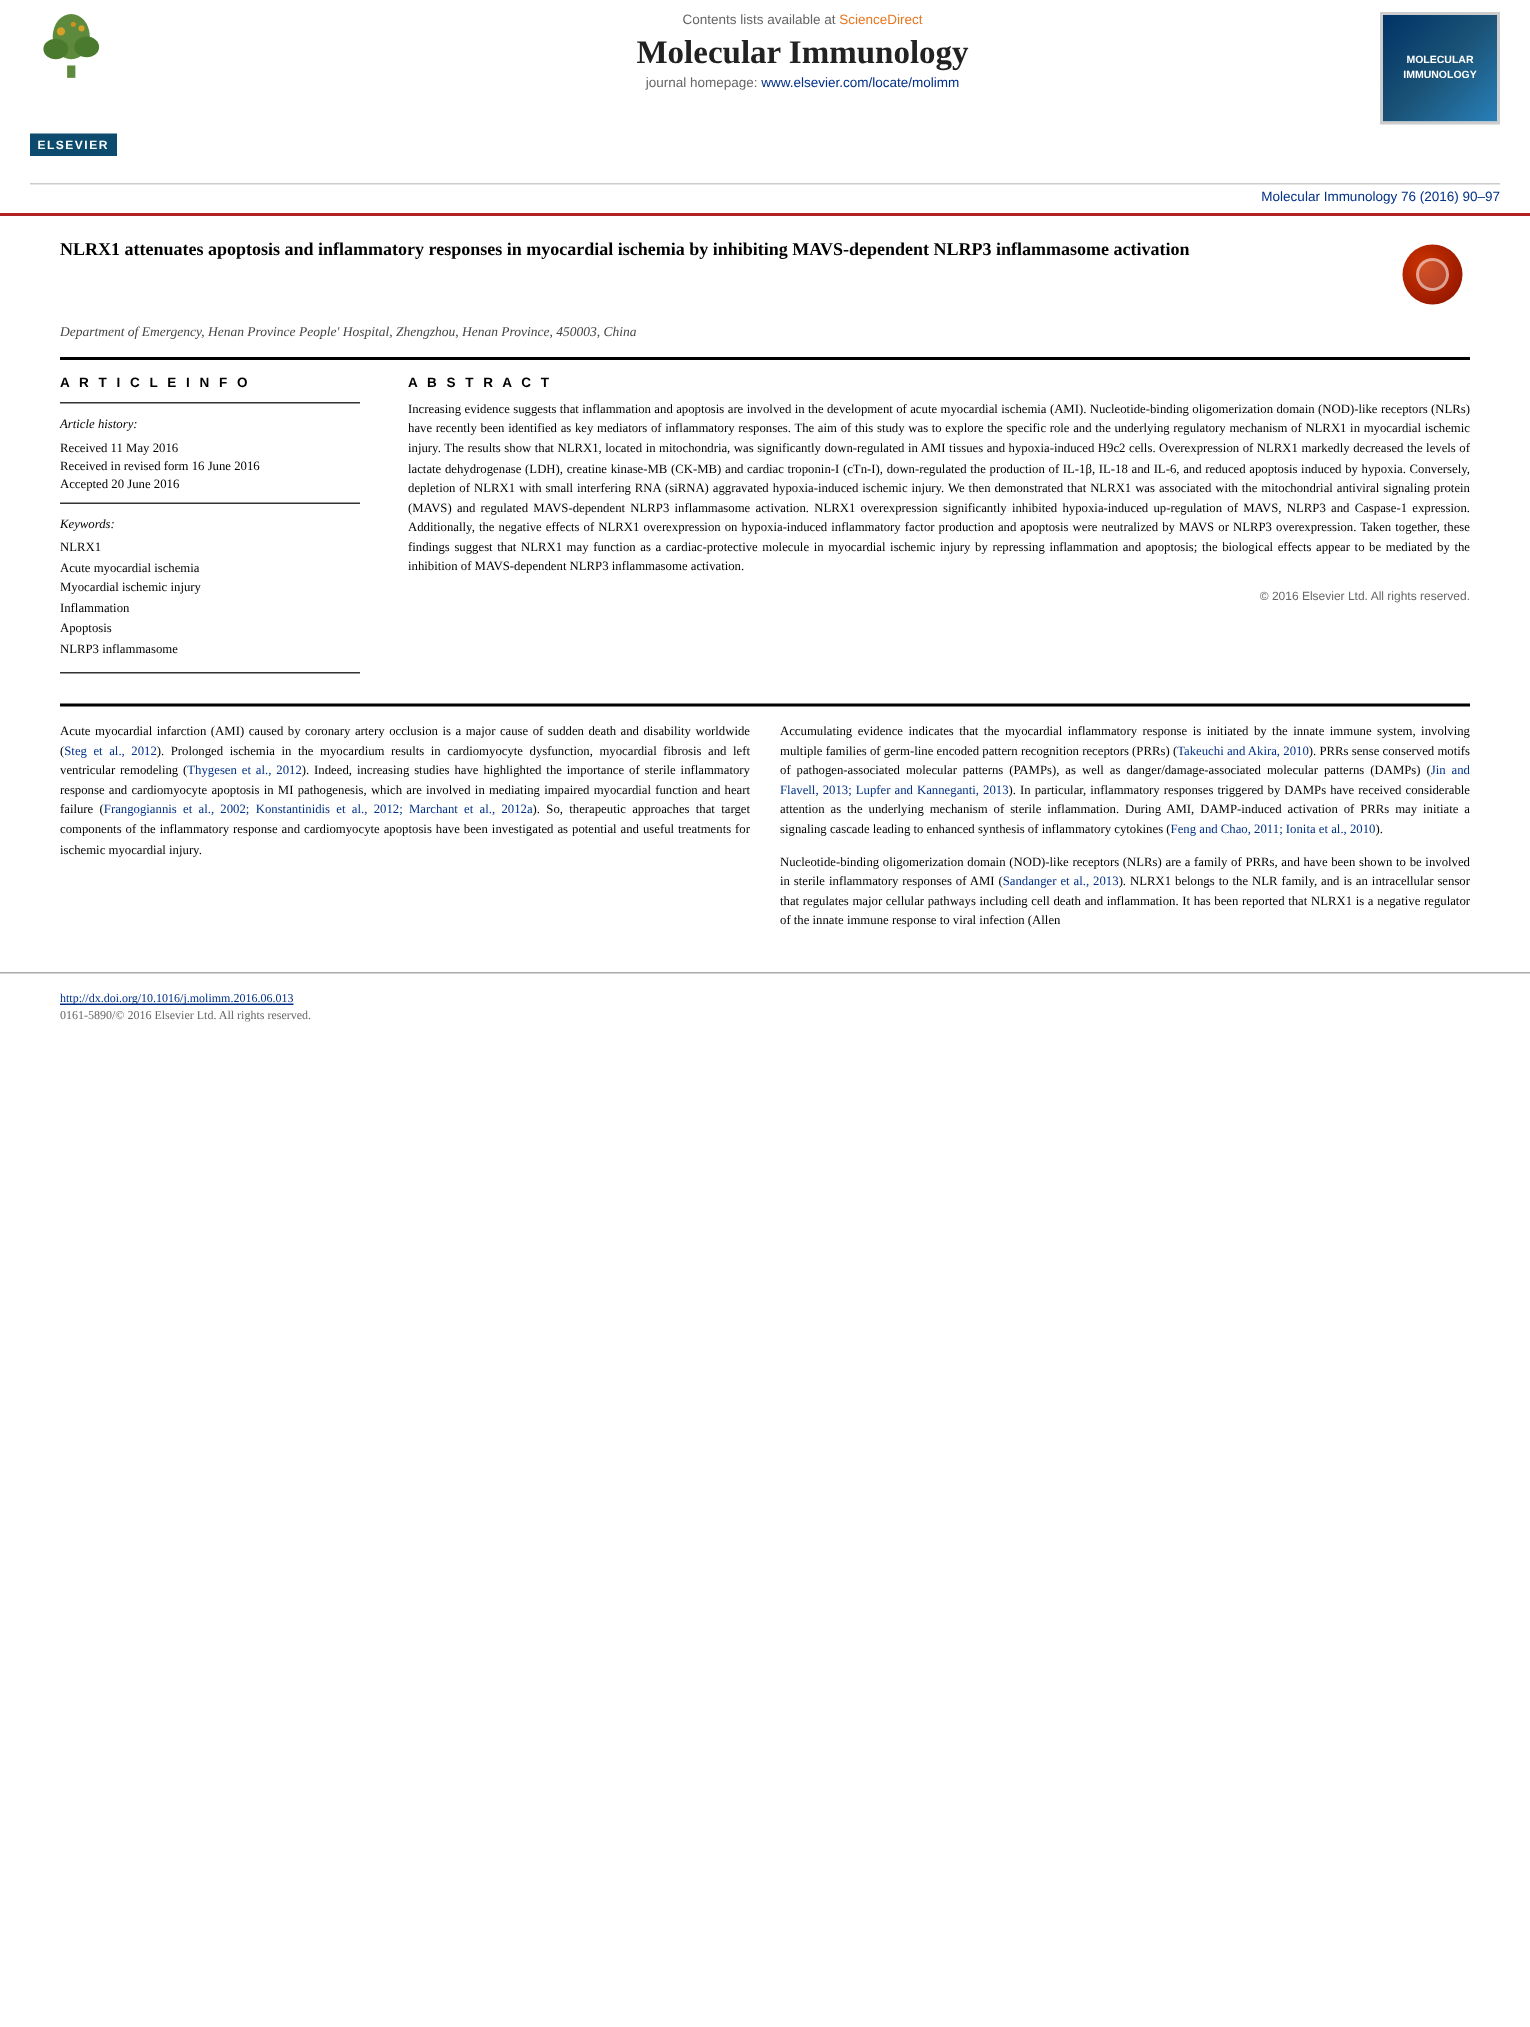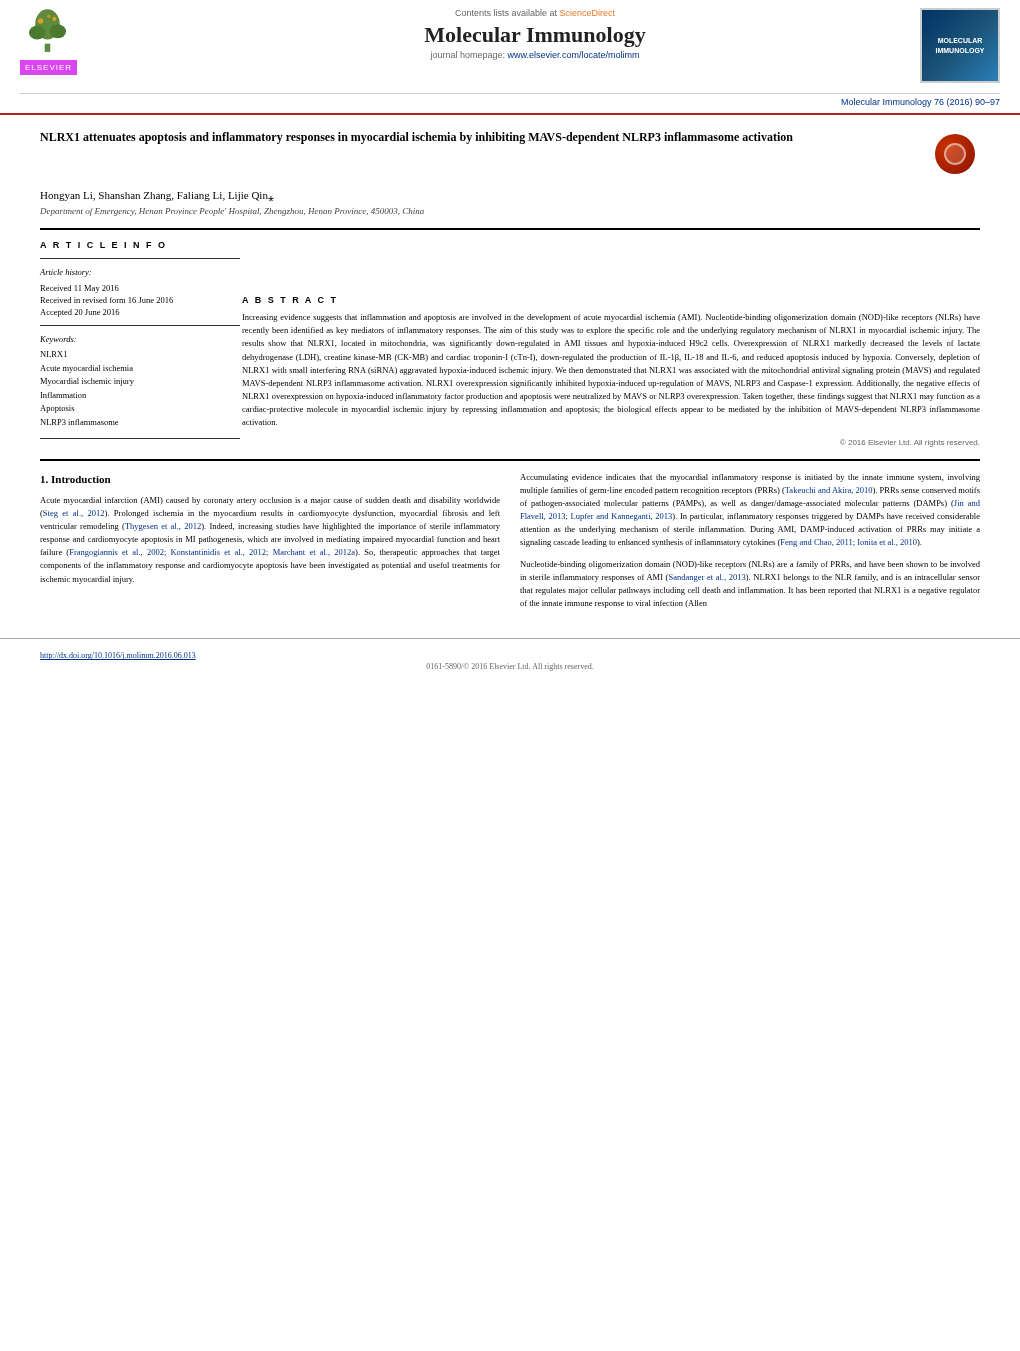--- a/index.html
+++ b/index.html
@@ -169,23 +169,22 @@
 
     .divider-line {
       border: none;
       border-top: 1px solid #333;
       margin: 8px 0;
     }
 
     
     .two-col {
       display: flex;
-      gap: 2px;
+      gap: 32px;
       margin-bottom: 12px;
-      align-items: flex-end;
     }
 
     .left-col {
       width: 200px;
       flex-shrink: 0;
     }
 
     .right-col {
       flex: 1;
     }
@@ -298,39 +297,39 @@
     .footer-doi {
       font-size: 8px;
       color: #003087;
       margin-top: 4px;
     }
 
     .footer-issn {
       font-size: 8px;
       color: #666;
       margin-top: 2px;
-      text-align: center;
     }
 
     
     .elsevier-brand {
       display: flex;
       align-items: center;
       gap: 6px;
       margin-bottom: 6px;
     }
 
     .els-logo-rect {
-      background: #d946ef;
+      background: #0c4a6e;
       color: white;
       font-size: 8px;
-      font-weight: normal;
+      font-weight: bold;
       font-family: Arial, sans-serif;
       padding: 3px 5px;
       letter-spacing: 1px;
+      margin-top: 28px;
     }
 
     .els-tree-svg {
       width: 55px;
       height: 50px;
     }
 
   </style>
 </head>
 <body>
@@ -385,23 +384,20 @@
 
     <div class="article-title-section">
       <div class="article-title">NLRX1 attenuates apoptosis and inflammatory responses in myocardial ischemia by inhibiting MAVS-dependent NLRP3 inflammasome activation</div>
       <div class="crossmark-badge">
         <div class="crossmark-circle">
           <div class="crossmark-inner"></div>
         </div>
       </div>
     </div>
 
-    <div class="authors">
-      <span>Hongyan Li, Shanshan Zhang, Faliang Li, Lijie Qin</span><span>⁎</span>
-    </div>
     <div class="affiliation">Department of Emergency, Henan Province People' Hospital, Zhengzhou, Henan Province, 450003, China</div>
 
     <hr class="thick-divider">
 
     <div class="two-col">
 
       <div class="left-col">
         <div class="section-heading">A R T I C L E   I N F O</div>
         <hr class="divider-line">
 
@@ -428,24 +424,20 @@
         <div class="abstract-text">Increasing evidence suggests that inflammation and apoptosis are involved in the development of acute myocardial ischemia (AMI). Nucleotide-binding oligomerization domain (NOD)-like receptors (NLRs) have recently been identified as key mediators of inflammatory responses. The aim of this study was to explore the specific role and the underlying regulatory mechanism of NLRX1 in myocardial ischemic injury. The results show that NLRX1, located in mitochondria, was significantly down-regulated in AMI tissues and hypoxia-induced H9c2 cells. Overexpression of NLRX1 markedly decreased the levels of lactate dehydrogenase (LDH), creatine kinase-MB (CK-MB) and cardiac troponin-I (cTn-I), down-regulated the production of IL-1β, IL-18 and IL-6, and reduced apoptosis induced by hypoxia. Conversely, depletion of NLRX1 with small interfering RNA (siRNA) aggravated hypoxia-induced ischemic injury. We then demonstrated that NLRX1 was associated with the mitochondrial antiviral signaling protein (MAVS) and regulated MAVS-dependent NLRP3 inflammasome activation. NLRX1 overexpression significantly inhibited hypoxia-induced up-regulation of MAVS, NLRP3 and Caspase-1 expression. Additionally, the negative effects of NLRX1 overexpression on hypoxia-induced inflammatory factor production and apoptosis were neutralized by MAVS or NLRP3 overexpression. Taken together, these findings suggest that NLRX1 may function as a cardiac-protective molecule in myocardial ischemic injury by repressing inflammation and apoptosis; the biological effects appear to be mediated by the inhibition of MAVS-dependent NLRP3 inflammasome activation.</div>
         <div class="copyright-line">© 2016 Elsevier Ltd. All rights reserved.</div>
       </div>
     </div>
 
     <hr class="thick-divider">
 
     <div class="body-two-col">
 
       <div class="body-col">
-        <div class="body-section-title">
-          <span>1.</span>
-          <span>Introduction</span>
-        </div>
         <div class="body-text">
           Acute myocardial infarction (AMI) caused by coronary artery occlusion is a major cause of sudden death and disability worldwide (<a class="inline-link" href="#">Steg et al., 2012</a>). Prolonged ischemia in the myocardium results in cardiomyocyte dysfunction, myocardial fibrosis and left ventricular remodeling (<a class="inline-link" href="#">Thygesen et al., 2012</a>). Indeed, increasing studies have highlighted the importance of sterile inflammatory response and cardiomyocyte apoptosis in MI pathogenesis, which are involved in mediating impaired myocardial function and heart failure (<a class="inline-link" href="#">Frangogiannis et al., 2002; Konstantinidis et al., 2012; Marchant et al., 2012a</a>). So, therapeutic approaches that target components of the inflammatory response and cardiomyocyte apoptosis have been investigated as potential and useful treatments for ischemic myocardial injury.
         </div>
       </div>
 
       <div class="body-col">
         <div class="body-text">
           Accumulating evidence indicates that the myocardial inflammatory response is initiated by the innate immune system, involving multiple families of germ-line encoded pattern recognition receptors (PRRs) (<a class="inline-link" href="#">Takeuchi and Akira, 2010</a>). PRRs sense conserved motifs of pathogen-associated molecular patterns (PAMPs), as well as danger/damage-associated molecular patterns (DAMPs) (<a class="inline-link" href="#">Jin and Flavell, 2013; Lupfer and Kanneganti, 2013</a>). In particular, inflammatory responses triggered by DAMPs have received considerable attention as the underlying mechanism of sterile inflammation. During AMI, DAMP-induced activation of PRRs may initiate a signaling cascade leading to enhanced synthesis of inflammatory cytokines (<a class="inline-link" href="#">Feng and Chao, 2011; Ionita et al., 2010</a>).
         </div>
         <div class="body-text">

